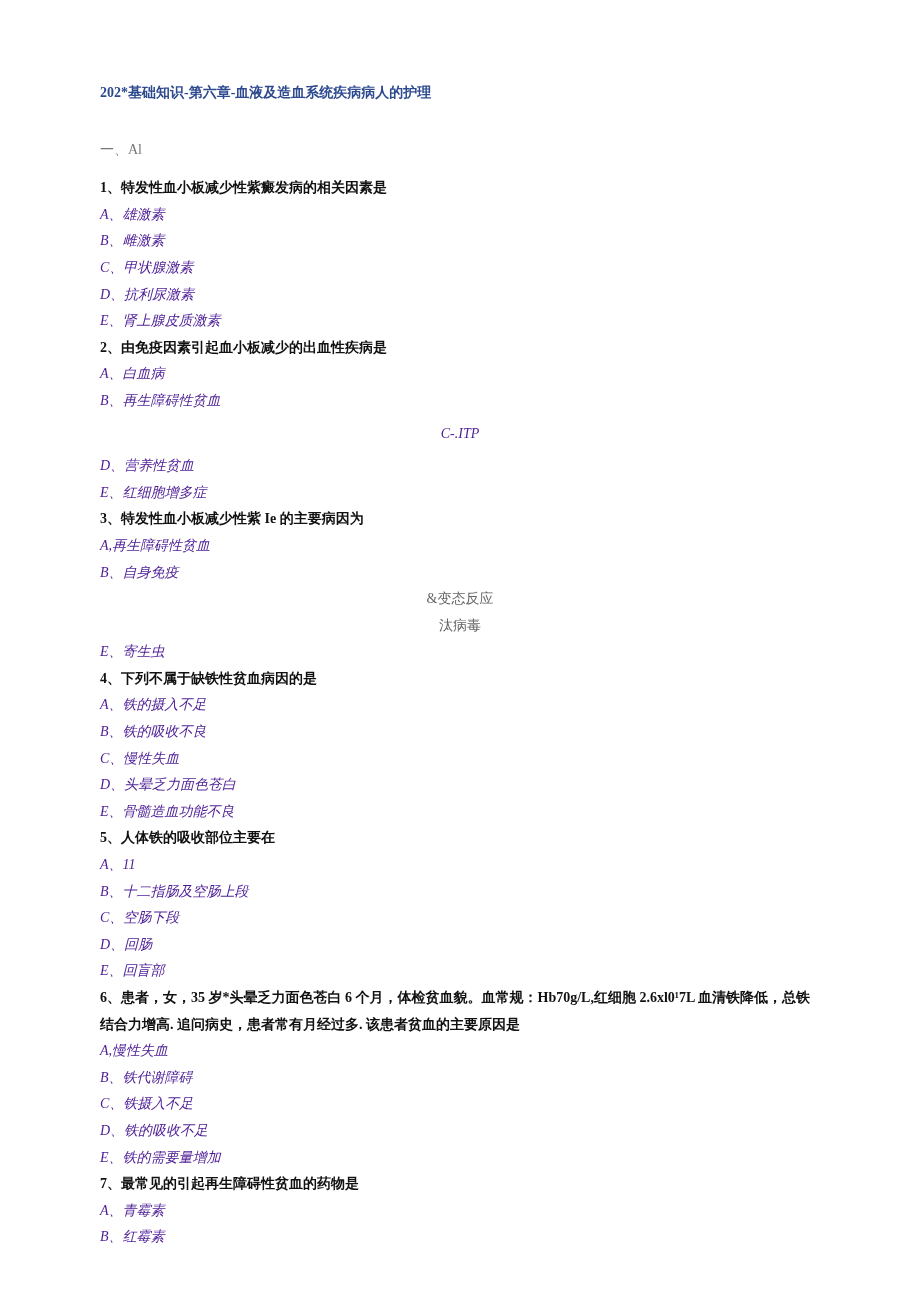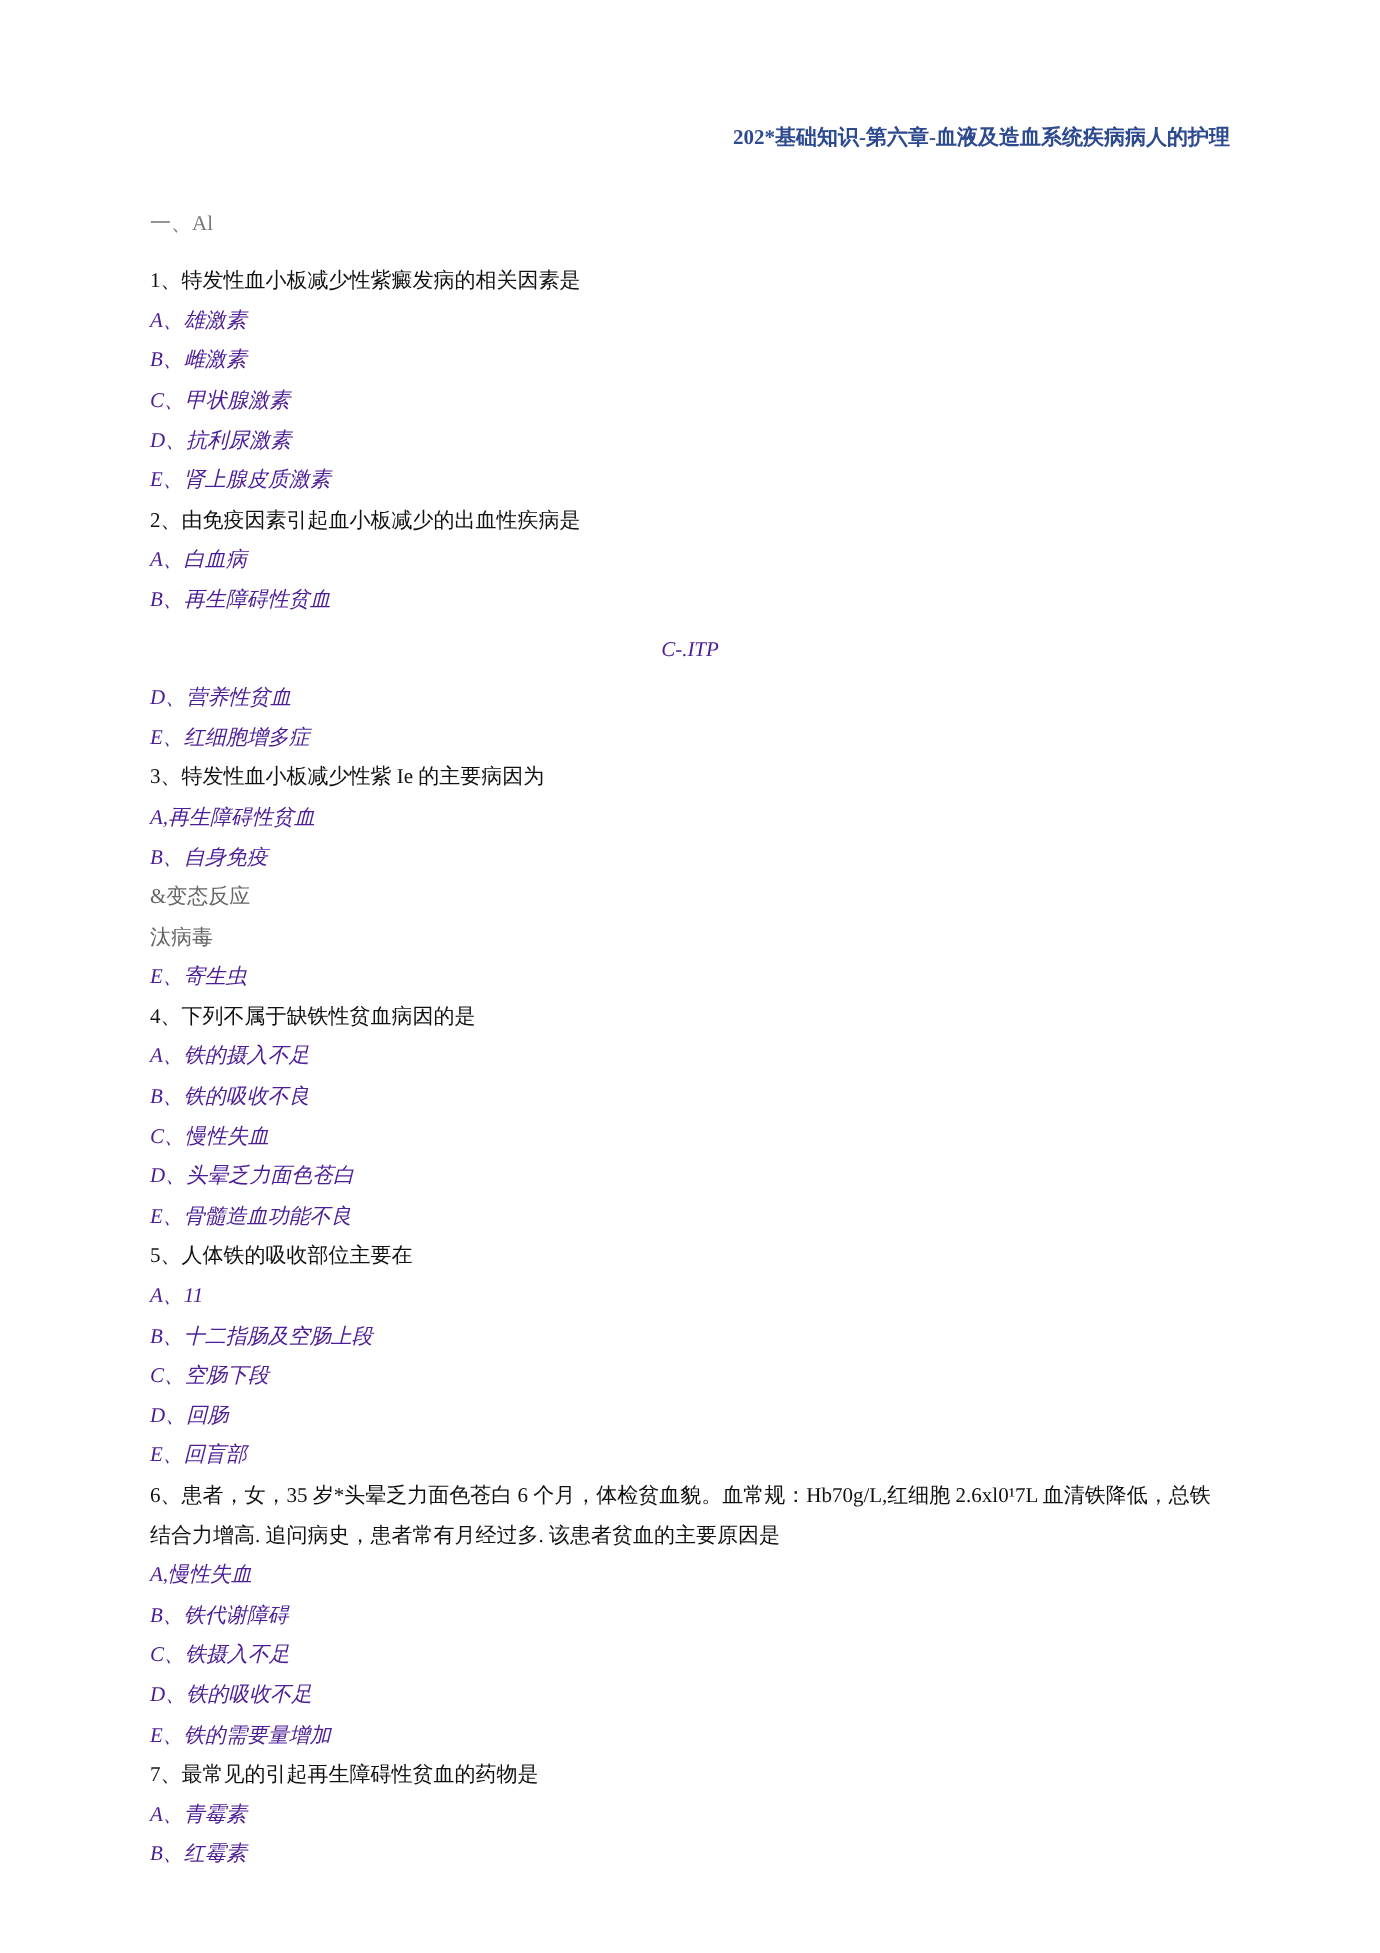--- a/index.html
+++ b/index.html
@@ -7,40 +7,41 @@
     padding: 80px 100px;
     font-family: "SimSun", "宋体", serif;
     font-size: 14px;
     line-height: 1.9;
     color: #333;
     background: #fff;
     width: 920px;
     box-sizing: border-box;
   }
   .title {
-    text-align: right;
+    text-align: left;
     color: #2e4a8f;
     font-weight: bold;
     font-size: 14px;
     margin-bottom: 30px;
   }
   .section-label {
     color: #777;
     margin-bottom: 12px;
   }
   .question {
-    font-weight: normal;
+    font-weight: bold;
     color: #111;
   }
   .option {
     color: #4c1d95;
     font-style: italic;
   }
   .odd {
     color: #666;
+    text-align: center;
   }
   p {
     margin: 0;
   }
 </style>
 </head>
 <body>
 
 <p class="title">202*基础知识-第六章-血液及造血系统疾病病人的护理</p>
 

